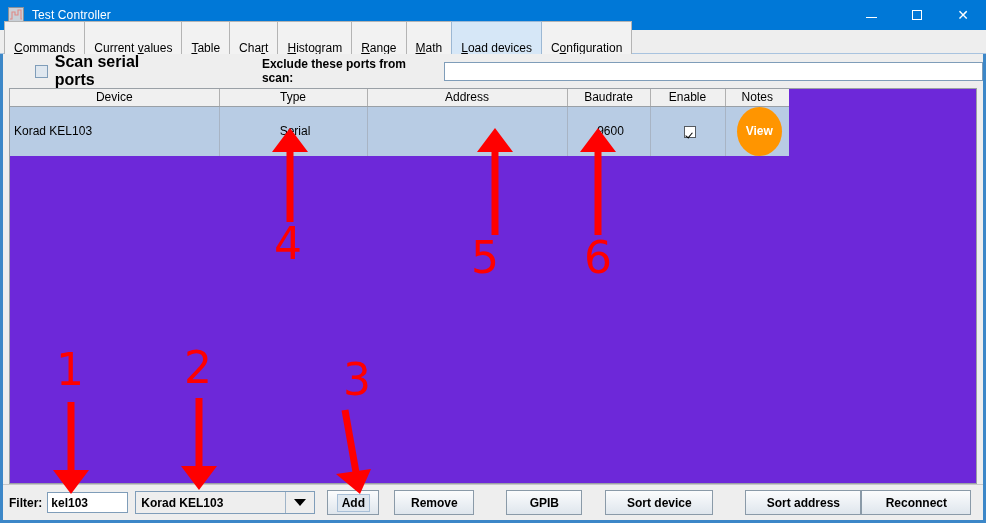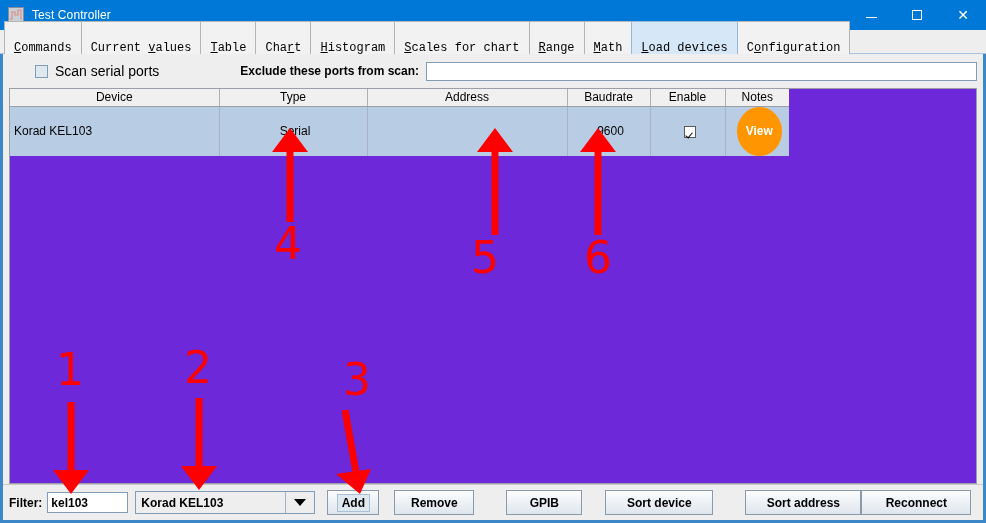--- a/index.html
+++ b/index.html
@@ -85,21 +85,20 @@
     padding: 16px 9px;
     font-size: 12px;
     background: #f2f2f2;
     border: 1px solid #b4b4b4;
     border-bottom: none;
     margin-right: -1px;
     box-sizing: border-box;
     white-space: nowrap;
     position: relative;
     top: 1px;
-    font-family: Liberation Mono, monospace;
   }
   .tab.active {
     background: #d6e7f7;
     border-color: #9cb8d4;
     z-index: 3;
   }
   .tab u { text-decoration: underline; }
 
   
   .content {
@@ -126,21 +125,21 @@
   }
   .chk {
     width: 13px; height: 13px;
     background: #dfe7ef;
     border: 1px solid #7f9db9;
     box-sizing: border-box;
     display: inline-block;
     margin-right: 7px;
     position: relative;
   }
-  .scanlabel { font-weight: normal; font-size: 14px; }
+  .scanlabel { font-weight: bold; font-size: 16px; }
   .exclabel { font-weight: bold; font-size: 12px; margin-left: 81px; }
   .excinput {
     margin-left: 7px;
     width: 551px; height: 19px;
     background: #ffffff;
     border: 1px solid #7f9db9;
     box-sizing: border-box;
   }
 
   
@@ -335,21 +334,20 @@
         </div>
     </div>
   </div>
 
   <div class="tabstrip">
     <div class="tab"><u>C</u>ommands</div>
     <div class="tab">Current <u>v</u>alues</div>
     <div class="tab"><u>T</u>able</div>
     <div class="tab">Cha<u>r</u>t</div>
     <div class="tab"><u>H</u>istogram</div>
-    <div class="tab"><u>S</u>cales for chart</div>
     <div class="tab"><u>R</u>ange</div>
     <div class="tab"><u>M</u>ath</div>
     <div class="tab active"><u>L</u>oad devices</div>
     <div class="tab">C<u>o</u>nfiguration</div>
   </div>
 
   <div class="content">
 
     <div class="scanrow">
       <span class="chk"></span>

